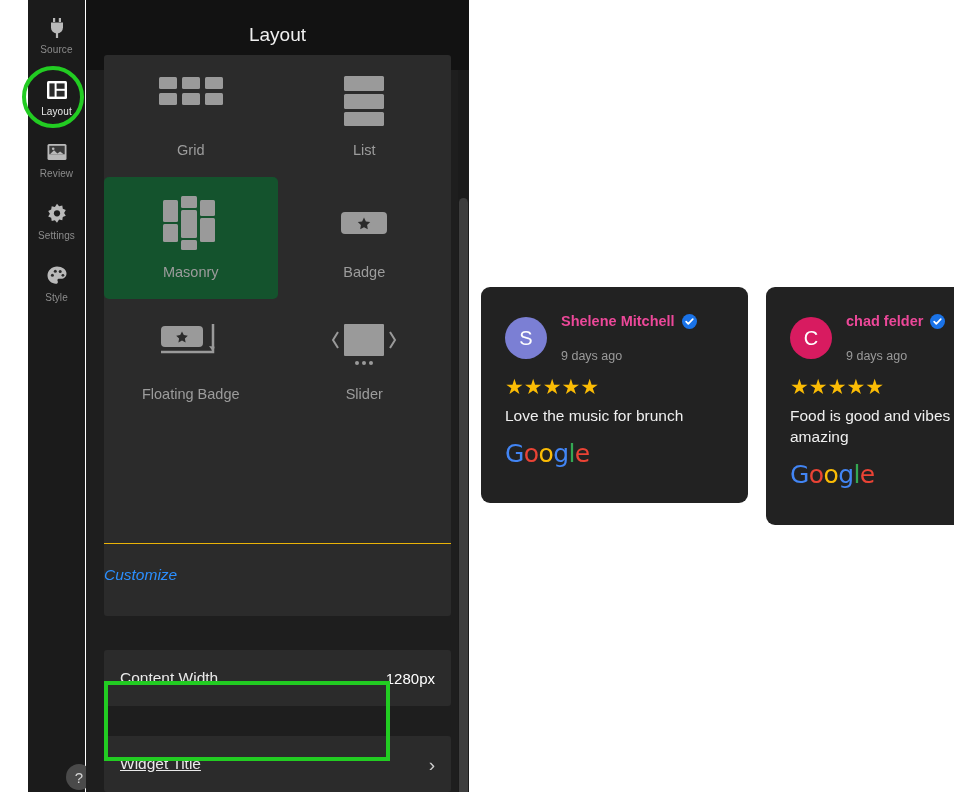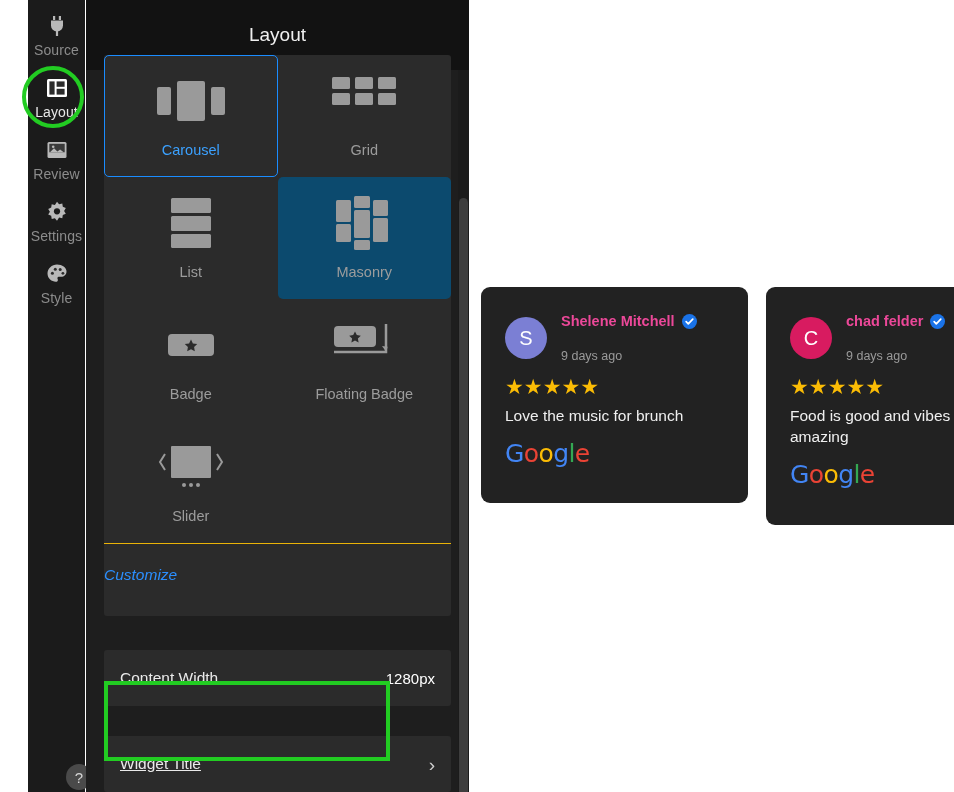--- a/index.html
+++ b/index.html
@@ -32,21 +32,21 @@
     height: 62px;
     display: flex;
     flex-direction: column;
     align-items: center;
     justify-content: center;
     gap: 5px;
     cursor: pointer;
     position: relative;
   }
   .rail-label {
-    font-size: 14px;
+    font-size: 10px;
     color: #8c8c8c;
     letter-spacing: 0.1px;
     line-height: 1;
   }
   .rail-item.active .rail-label { color: #e8e8e8; }
   .rail-ico { width: 24px; height: 24px; display:block; }
   .rail-ico svg { display:block; }
 
   
   #layout-highlight-circle {
@@ -130,21 +130,21 @@
     box-sizing: border-box;
   }
   .lt-tile .lt-label {
     font-size: 14.5px;
     color: #9c9c9c;
   }
   .lt-tile.selected {
     border: 1.5px solid #1a8cff;
   }
   .lt-tile.selected .lt-label { color: #3ba1ff; }
-  .lt-tile.hovered { background: #0c4a6e; }
+  .lt-tile.hovered { background: #14532d; }
   .lt-glyph { height: 54px; display:flex; align-items:center; justify-content:center; }
   .lt-glyph svg { display: block; }
 
   #customize-row {
     margin-top: 0;
     height: 62px;
     display: flex;
     align-items: center;
     justify-content: flex-start;
     border-top: 1px solid #eab308;
@@ -371,30 +371,20 @@
 
 <div id="settings-panel">
 
   <div id="panel-header">Layout</div>
 
   <div id="panel-body">
 
     <div class="card" id="layout-type-card">
       <div class="lt-grid">
 
-        <div class="lt-tile selected">
-          <span class="lt-glyph">
-            <svg width="72" height="48" viewBox="0 0 72 48">
-              <rect x="2" y="10" width="14" height="28" rx="2" fill="#9a9a9a"></rect>
-              <rect x="22" y="4" width="28" height="40" rx="2" fill="#9a9a9a"></rect>
-              <rect x="56" y="10" width="14" height="28" rx="2" fill="#9a9a9a"></rect>
-            </svg>
-          </span>
-          <span class="lt-label">Carousel</span>
-        </div>
 
         <div class="lt-tile">
           <span class="lt-glyph">
             <svg width="72" height="48" viewBox="0 0 72 48">
               <rect x="4" y="0" width="18" height="12" rx="1.5" fill="#9a9a9a"></rect>
               <rect x="27" y="0" width="18" height="12" rx="1.5" fill="#9a9a9a"></rect>
               <rect x="50" y="0" width="18" height="12" rx="1.5" fill="#9a9a9a"></rect>
               <rect x="4" y="16" width="18" height="12" rx="1.5" fill="#9a9a9a"></rect>
               <rect x="27" y="16" width="18" height="12" rx="1.5" fill="#9a9a9a"></rect>
               <rect x="50" y="16" width="18" height="12" rx="1.5" fill="#9a9a9a"></rect>

